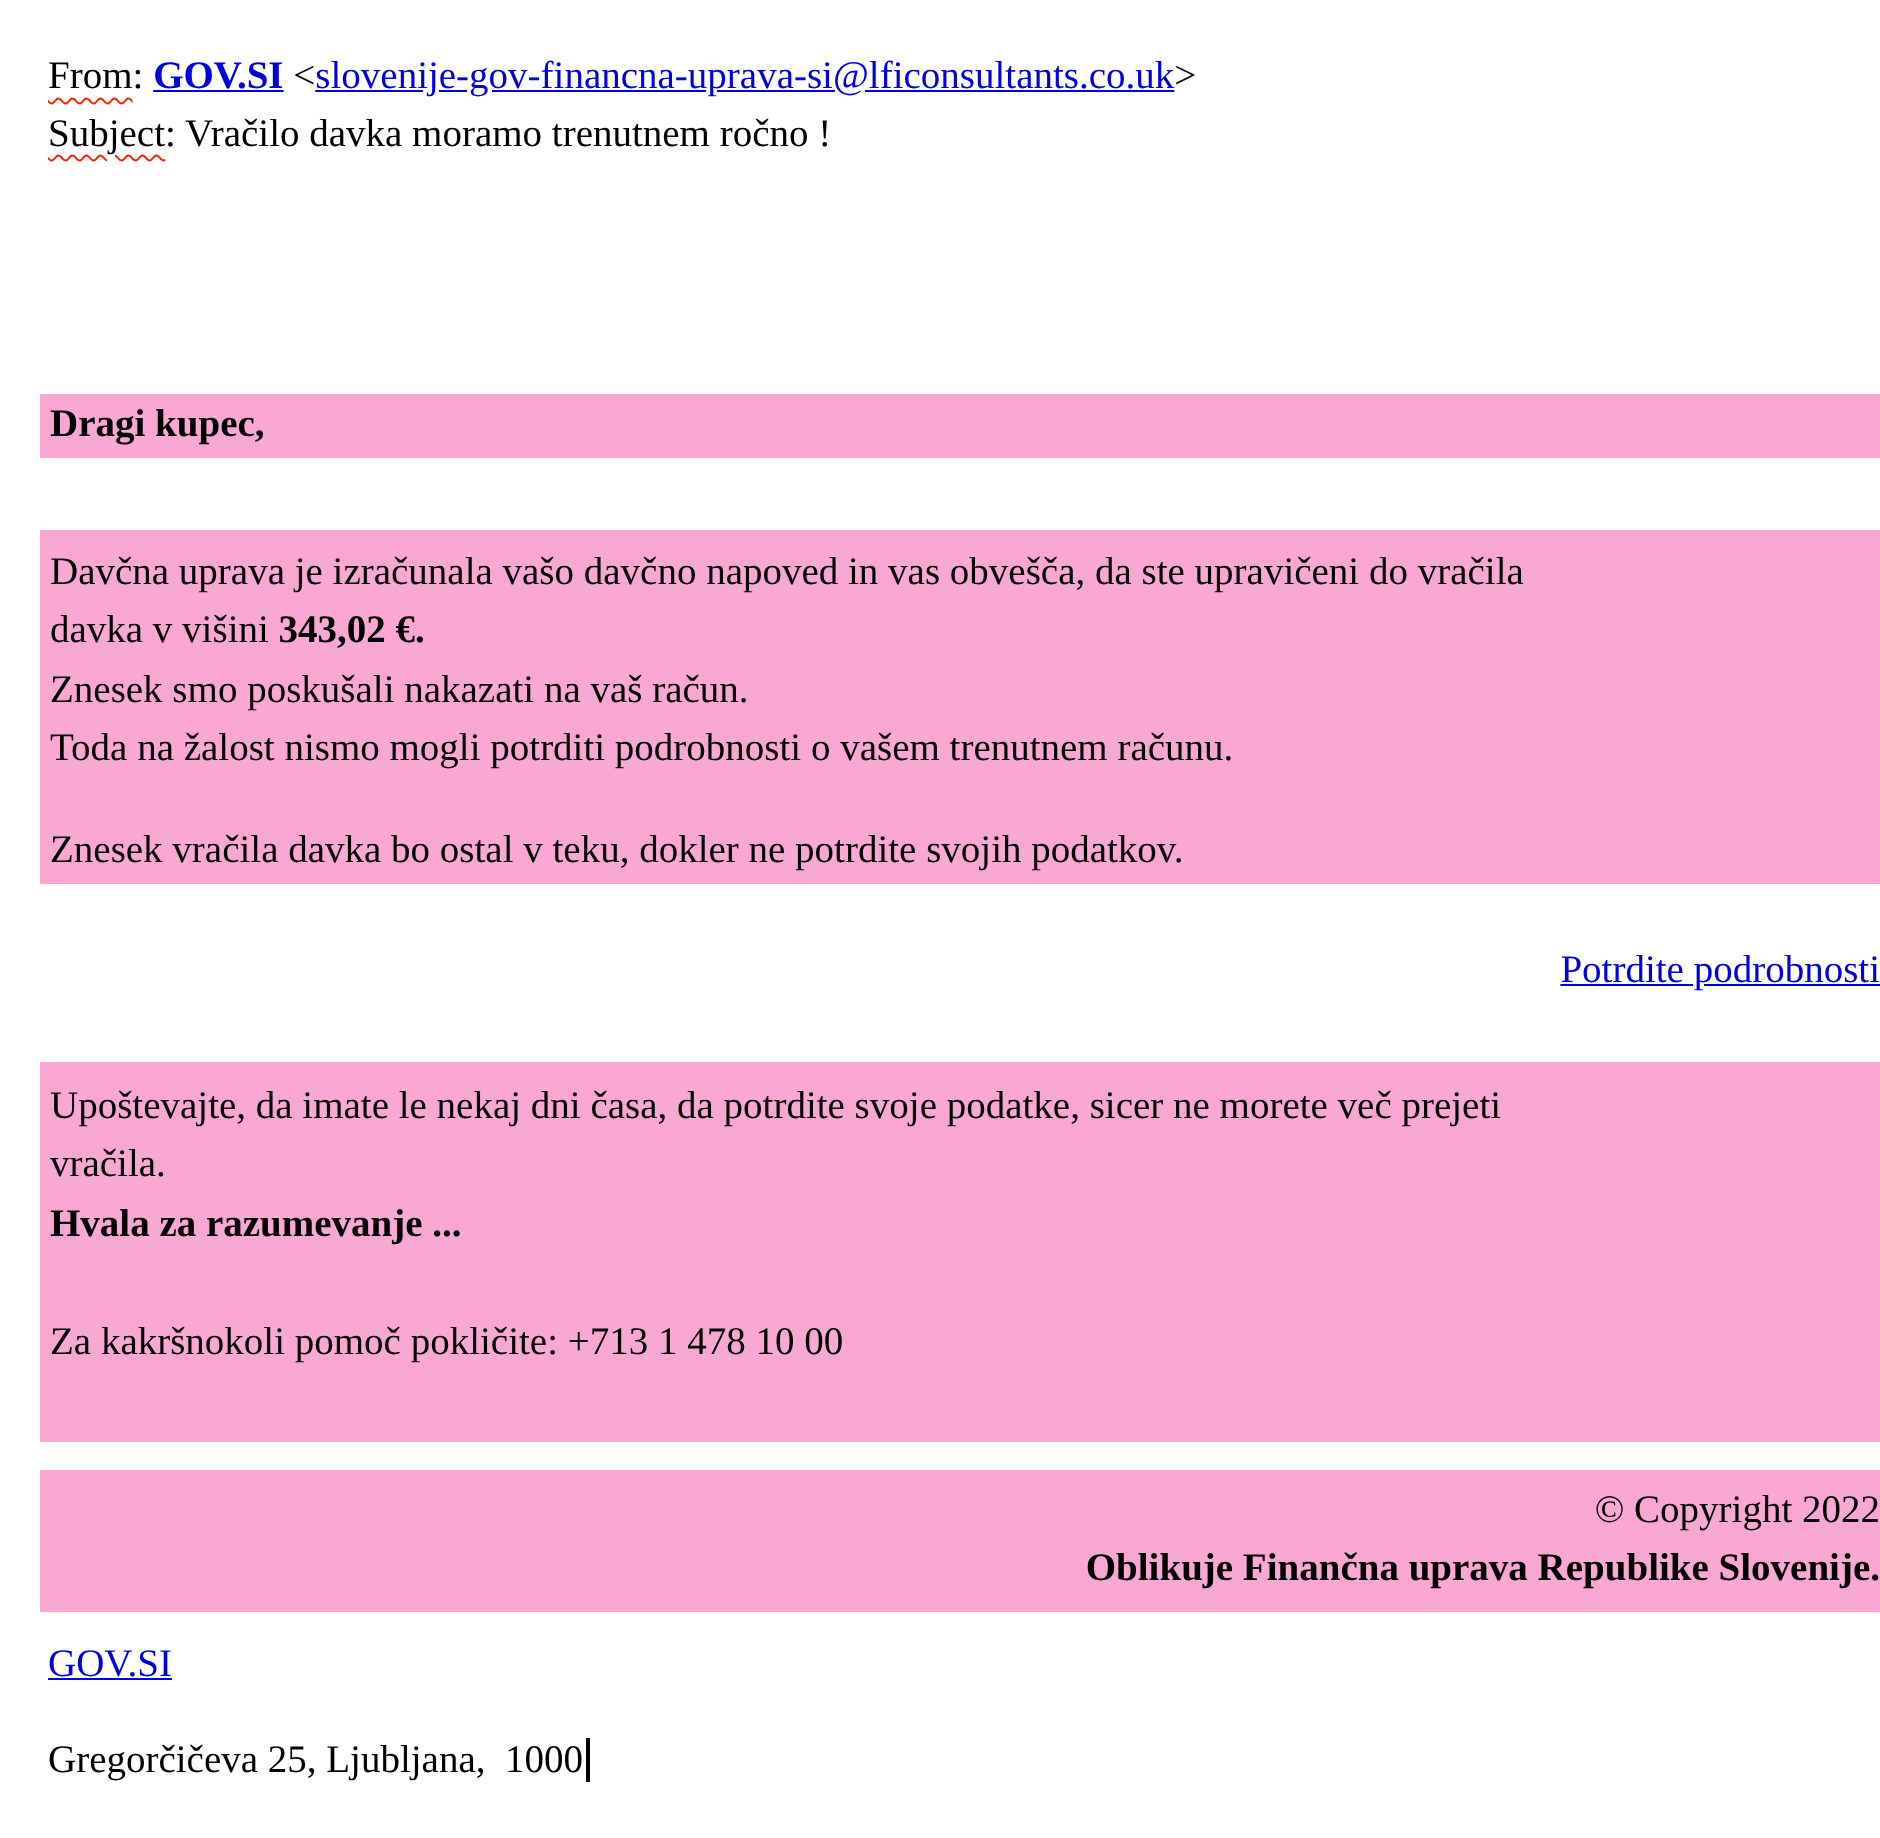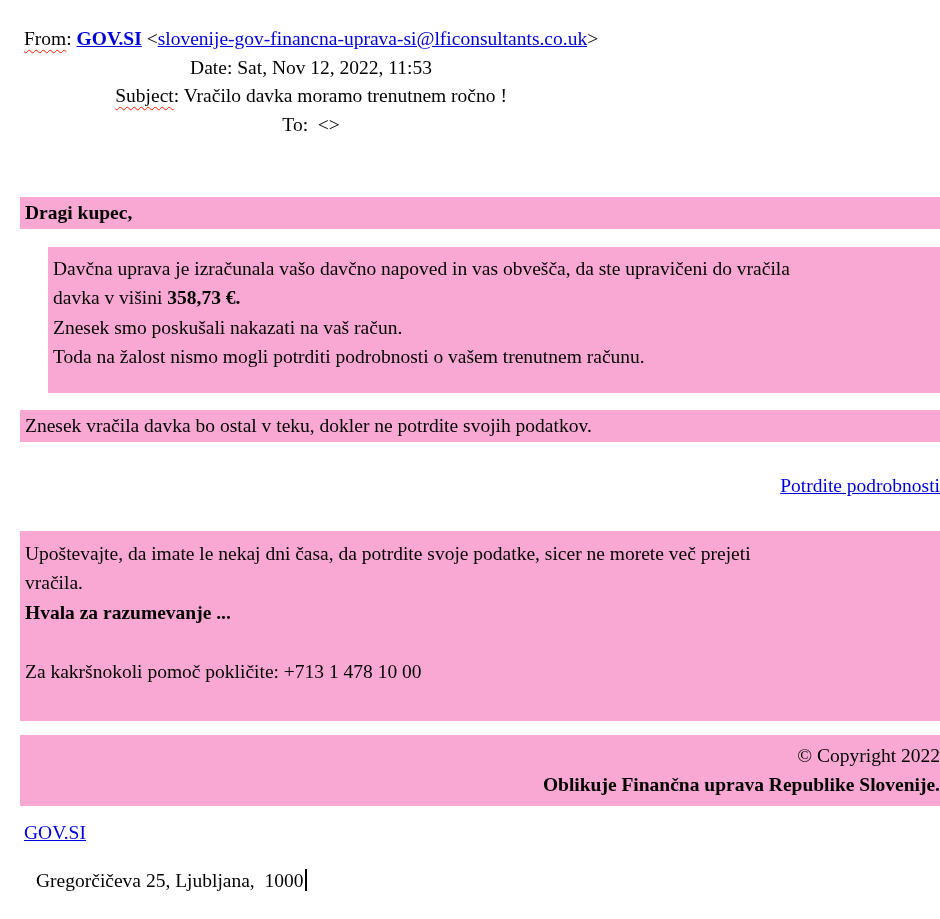--- a/index.html
+++ b/index.html
@@ -7,70 +7,68 @@
     position:relative;
     width:940px; height:919px;
     background:#ffffff;
     font-family:"Liberation Serif","DejaVu Serif",serif;
     font-size:19.5px;
     color:#000;
     overflow:hidden;
   }
   .line { white-space:pre; }
   .hdr { position:absolute; top:25px; left:24px; }
-  .hdr .line { line-height:28.6px;text-align:center; }
+  .hdr .line { line-height:28.6px; }
   a { color:#0000dd; text-decoration:underline; cursor:pointer; }
   a.bold { font-weight:bold; }
   .sq {
     text-decoration-line:underline;
     text-decoration-style:wavy;
     text-decoration-color:#ff1a00;
     text-decoration-thickness:1px;
     text-underline-offset:4px;
   }
   .band {
     position:absolute; left:20px; right:0;
     background:#f9a8d4;
   }
   .band .line { line-height:29.4px; }
   .bandA { top:197px; height:32px; line-height:32px; font-weight:bold; padding-left:5px; }
-  .bandB { top:247px; height:139px; padding:7px 0 0 5px;margin-left:28px; }
+  .bandB { top:265px; height:139px; padding:7px 0 0 5px; }
   .bandC { top:410px; height:32px; line-height:32px; font-weight:normal; padding-left:5px; }
   .ctaRow { position:absolute; top:471px; left:20px; right:0; text-align:right; line-height:29px; }
   .bandD { top:531px; height:182px; padding:8px 0 0 5px; }
   .bandE { top:735px; height:65px; padding:6px 0 0 5px;text-align:right; }
   .siteRow { position:absolute; top:818px; left:24px; line-height:29px; }
-  .addrRow { position:absolute; top:866px; left:36px; line-height:29px; white-space:pre; }
+  .addrRow { position:absolute; top:866px; left:24px; line-height:29px; white-space:pre; }
   .bold { font-weight:bold; }
   .caret {
     display:inline-block;
     width:2px; height:22px;
     background:#000;
     vertical-align:text-bottom;
     margin-left:1px;
   }
   .blankline { height:29.4px; }
 </style>
 </head>
 <body>
 
 <div class="hdr">
   <div class="line"><span class="sq">From</span><span>: </span><a class="bold">GOV.SI</a><span> &lt;</span><a>slovenije-gov-financna-uprava-si@lficonsultants.co.uk</a><span>&gt;</span></div>
-  <div class="line">Date: Sat, Nov 12, 2022, 11:53</div>
   <div class="line"><span class="sq">Subject</span><span>: Vračilo davka moramo trenutnem ročno !</span></div>
-  <div class="line">To:  &lt;&gt;</div>
 </div>
 
 <div class="band bandA">
   <span class="line">Dragi kupec,</span>
 </div>
 
 <div class="band bandB">
   <div class="line">Davčna uprava je izračunala vašo davčno napoved in vas obvešča, da ste upravičeni do vračila</div>
-  <div class="line"><span>davka v višini </span><span class="bold">358,73 €.</span></div>
+  <div class="line"><span>davka v višini </span><span class="bold">343,02 €.</span></div>
   <div class="line">Znesek smo poskušali nakazati na vaš račun.</div>
   <div class="line">Toda na žalost nismo mogli potrditi podrobnosti o vašem trenutnem računu.</div>
 </div>
 
 <div class="band bandC">
   <span class="line">Znesek vračila davka bo ostal v teku, dokler ne potrdite svojih podatkov.</span>
 </div>
 
 <div class="ctaRow">
   <a>Potrdite podrobnosti</a>

